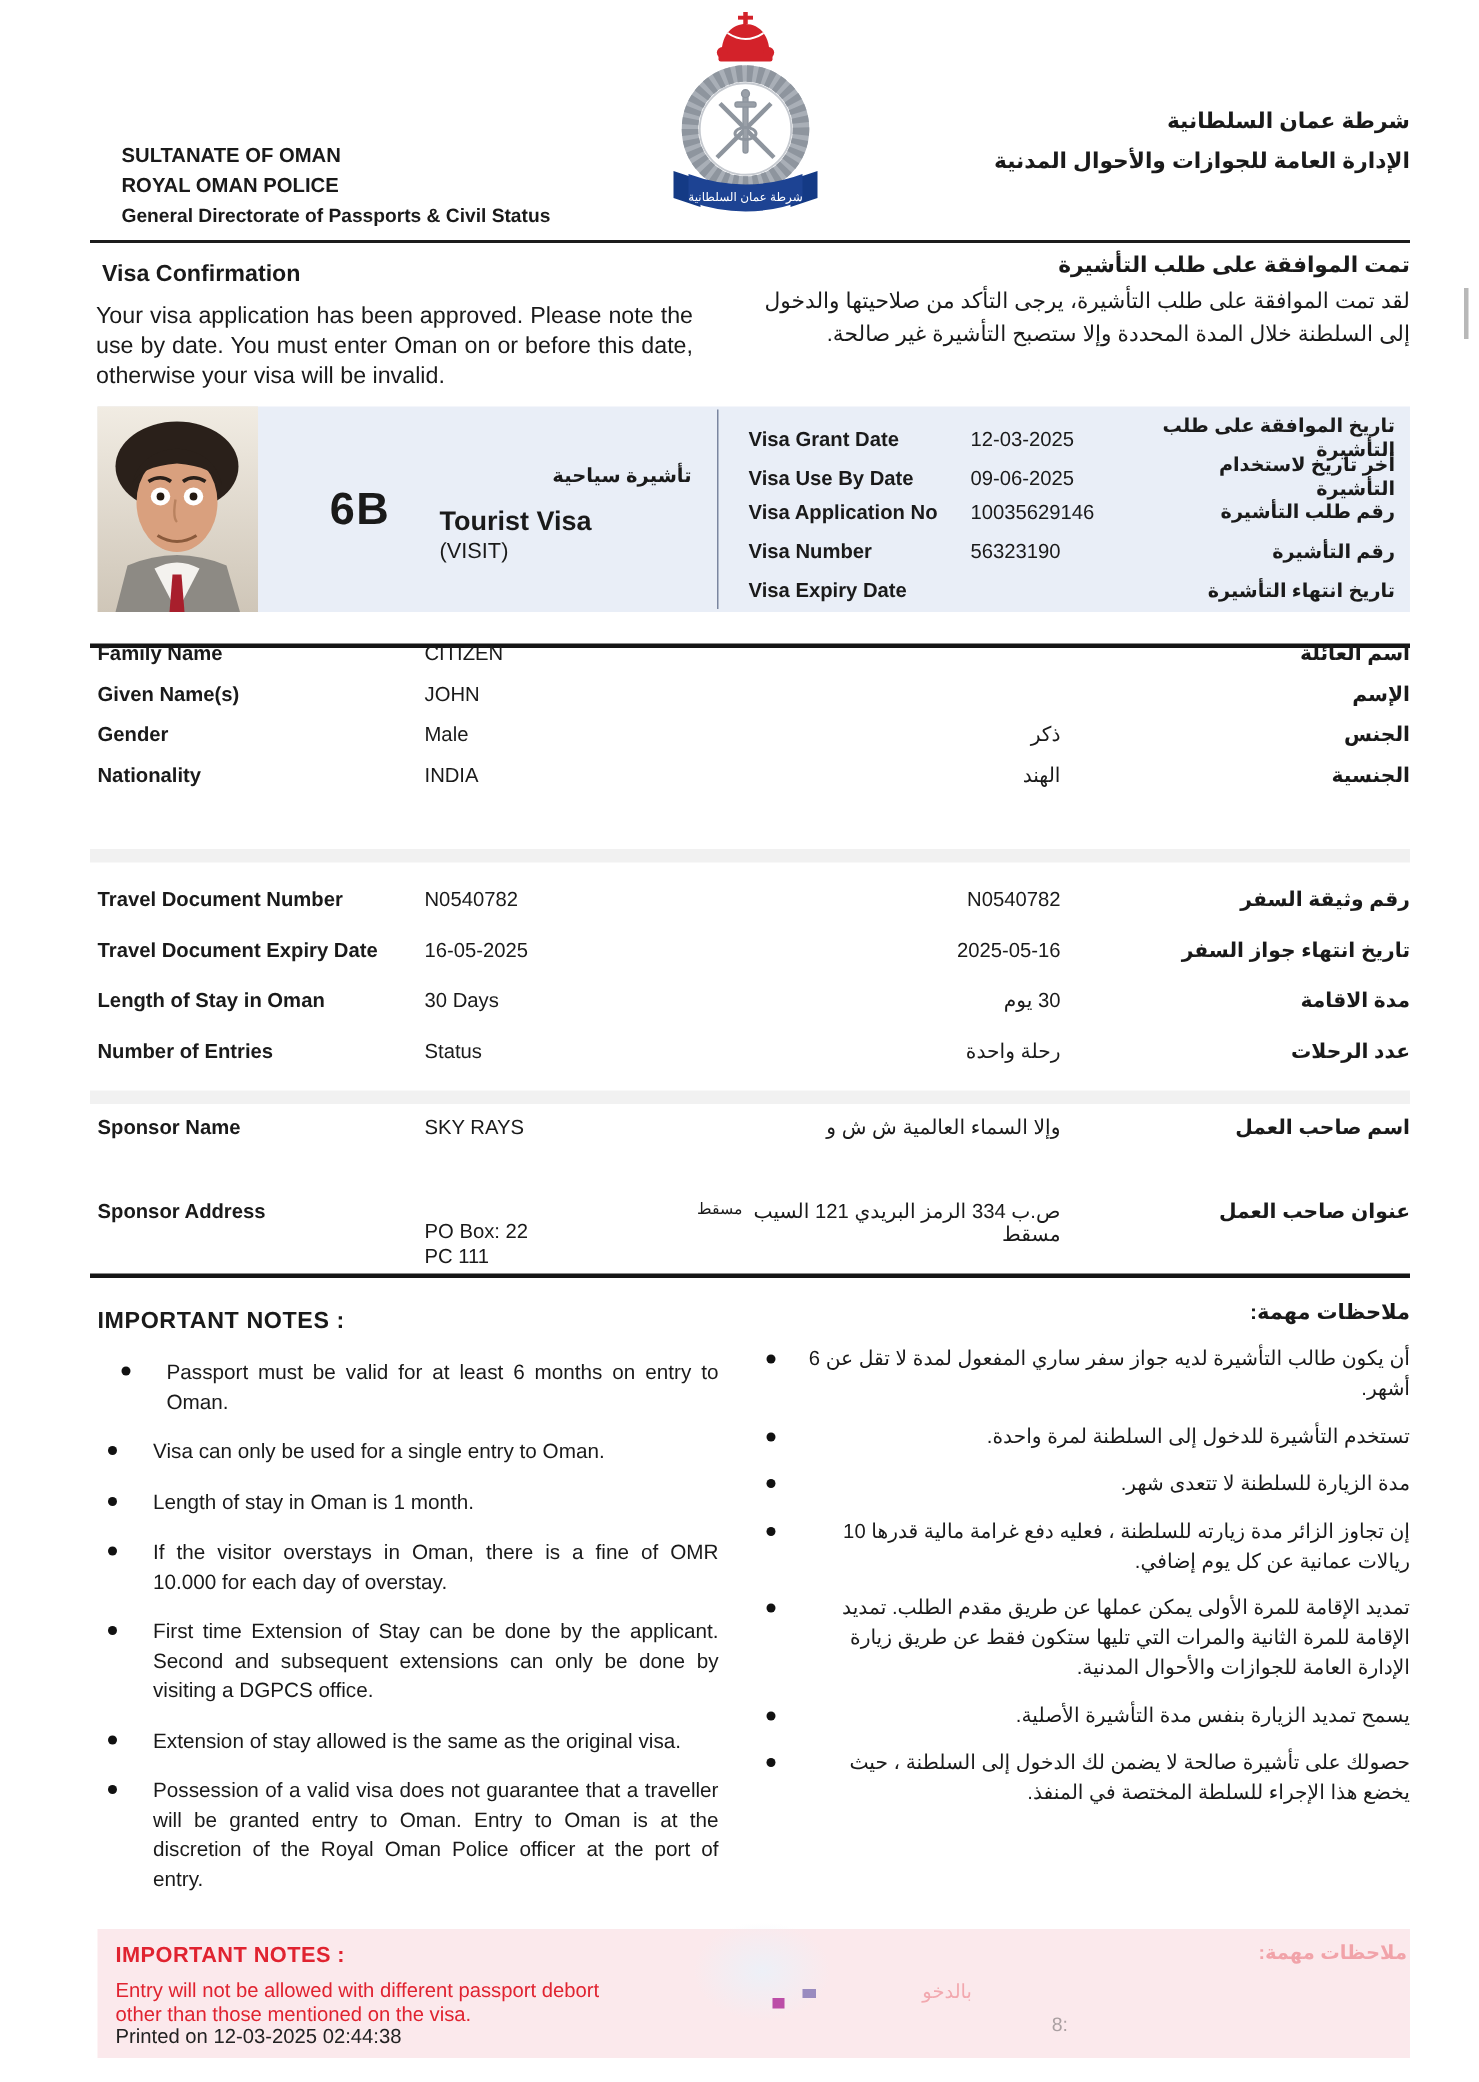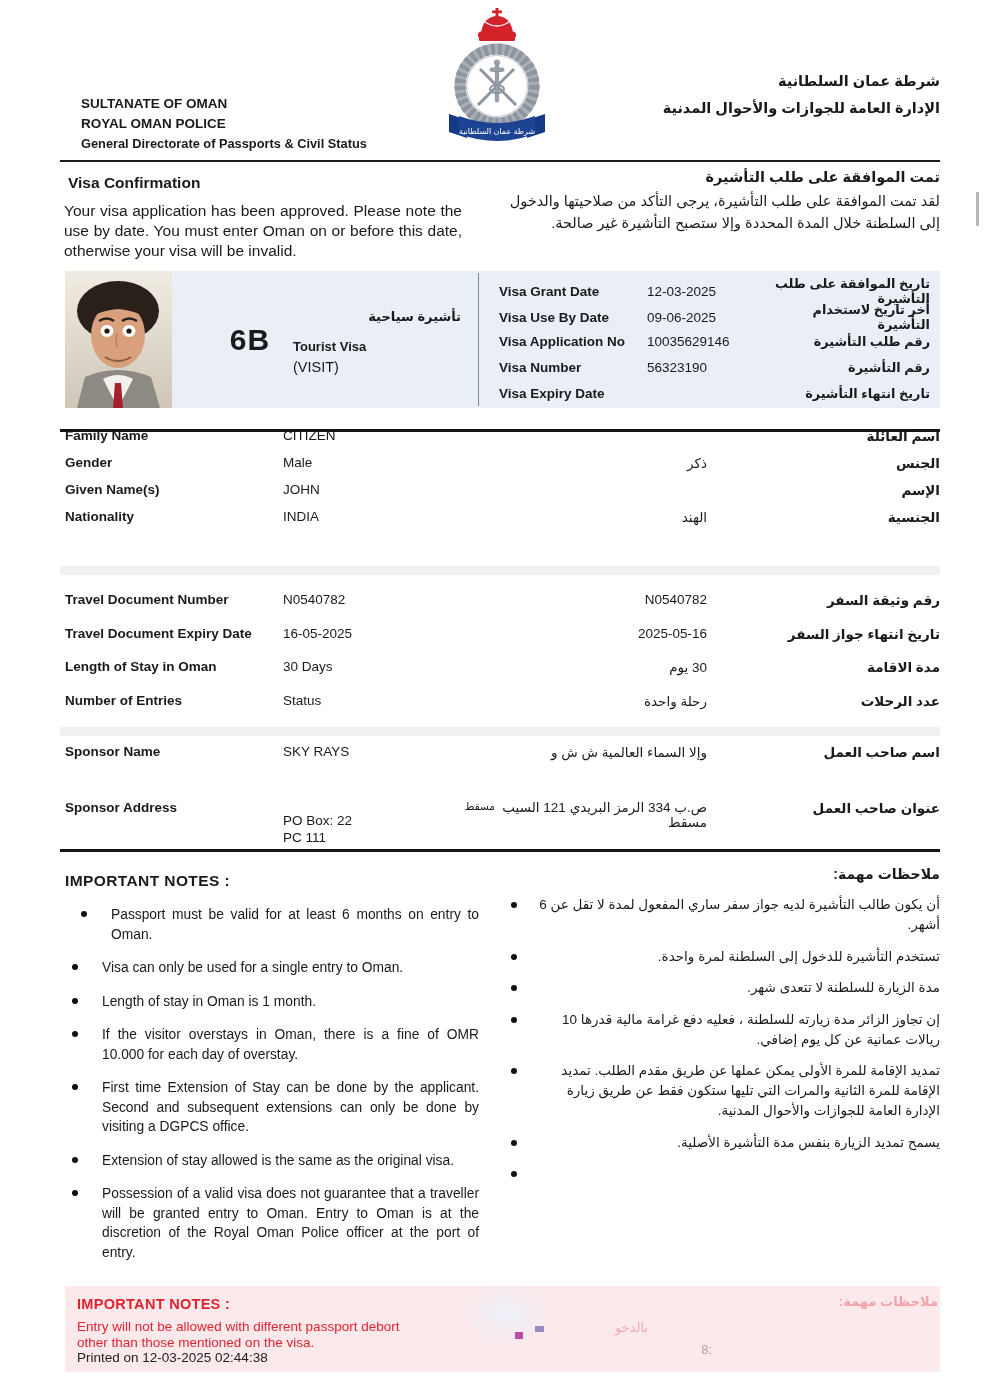--- a/index.html
+++ b/index.html
@@ -17,24 +17,24 @@
 
   
   .vc-title{position:absolute;left:68px;top:174px;font-size:15.5px;font-weight:bold;}
   .vc-body{position:absolute;left:64px;top:201px;width:398px;font-size:15.5px;line-height:20px;text-align:justify;}
   .intro-ar{position:absolute;right:46px;top:166px;width:432px;direction:rtl;text-align:right;font-size:14.5px;line-height:22px;}
   .intro-ar .t{font-weight:bold;margin-bottom:2px;}
 
   
   .visa-card{position:absolute;left:65px;top:271px;width:875px;height:137px;background:#e9eef7;}
   .photo{position:absolute;left:0;top:0;width:107px;height:137px;background:#efe9df;}
-  .code{position:absolute;left:125px;top:52px;width:120px;text-align:center;font-size:30px;font-weight:bold;letter-spacing:1px;}
+  .code{position:absolute;left:115px;top:52px;width:120px;text-align:center;font-size:30px;font-weight:bold;letter-spacing:1px;}
   .vtype{position:absolute;left:228px;top:26px;width:168px;margin-top:12px;}
   .vt-ar{font-weight:bold;font-size:13px;direction:rtl;margin-bottom:12px;}
-  .vt-en{font-weight:bold;font-size:13px;line-height:21px;}
+  .vt-en{font-weight:bold;font-size:18px;line-height:21px;}
   .vt-sub{font-size:14.5px;line-height:21px;}
   .vdiv{position:absolute;left:413px;top:2px;bottom:2px;width:1px;background:#7b86a0;}
   .vtable{position:absolute;left:420px;top:5px;right:4px;}
   .vrow{display:grid;grid-template-columns:162px 128px 1fr;height:26.2px;align-items:center;font-size:13.5px;}
   .vrow .l{font-weight:bold;padding-left:14px;}
   .vrow .al{text-align:right;direction:rtl;font-weight:bold;font-size:12.8px;padding-right:6px;}
 
   
   .thick{position:absolute;left:60px;right:46px;height:3px;background:#151515;}
   #t1{top:429px;} #t2{top:849px;}
@@ -207,30 +207,30 @@
   <div class="thick" id="t1"></div>
 
   <div class="dtable" id="personal">
     <div class="drow">
       <div class="l">Family Name</div>
       <div class="v">CITIZEN</div>
       <div class="av"></div>
       <div class="al">اسم العائلة</div>
     </div>
     <div class="drow">
+      <div class="l">Given Name(s)</div>
+      <div class="v">JOHN</div>
+      <div class="av"></div>
+      <div class="al">الإسم</div>
+    </div>
+    <div class="drow">
       <div class="l">Gender</div>
       <div class="v">Male</div>
       <div class="av">ذكر</div>
       <div class="al">الجنس</div>
-    </div>
-    <div class="drow">
-      <div class="l">Given Name(s)</div>
-      <div class="v">JOHN</div>
-      <div class="av"></div>
-      <div class="al">الإسم</div>
     </div>
     <div class="drow">
       <div class="l">Nationality</div>
       <div class="v">INDIA</div>
       <div class="av">الهند</div>
       <div class="al">الجنسية</div>
     </div>
   </div>
 
   <div class="band" id="b1"></div>
@@ -303,21 +303,21 @@
 
   <div class="notes-ar">
     <div class="na-title">ملاحظات مهمة:</div>
     <ul>
       <li><span class="dot"></span><span>أن يكون طالب التأشيرة لديه جواز سفر ساري المفعول لمدة لا تقل عن 6 أشهر.</span></li>
       <li><span class="dot"></span><span>تستخدم التأشيرة للدخول إلى السلطنة لمرة واحدة.</span></li>
       <li><span class="dot"></span><span>مدة الزيارة للسلطنة لا تتعدى شهر.</span></li>
       <li><span class="dot"></span><span>إن تجاوز الزائر مدة زيارته للسلطنة ، فعليه دفع غرامة مالية قدرها 10 ريالات عمانية عن كل يوم إضافي.</span></li>
       <li><span class="dot"></span><span>تمديد الإقامة للمرة الأولى يمكن عملها عن طريق مقدم الطلب. تمديد الإقامة للمرة الثانية والمرات التي تليها ستكون فقط عن طريق زيارة الإدارة العامة للجوازات والأحوال المدنية.</span></li>
       <li><span class="dot"></span><span>يسمح تمديد الزيارة بنفس مدة التأشيرة الأصلية.</span></li>
-      <li><span class="dot"></span></li>
+      <li><span class="dot"></span><span>حصولك على تأشيرة صالحة لا يضمن لك الدخول إلى السلطنة ، حيث يخضع هذا الإجراء للسلطة المختصة في المنفذ.</span></li>
     </ul>
   </div>
 
   <div class="footer">
     <div class="stamp"></div>
     <div class="f-title">IMPORTANT NOTES :</div>
     <div class="f-warn">
       <div>Entry will not be allowed with different passport debort</div>
       <div>other than those mentioned on the visa.</div>
     </div>

